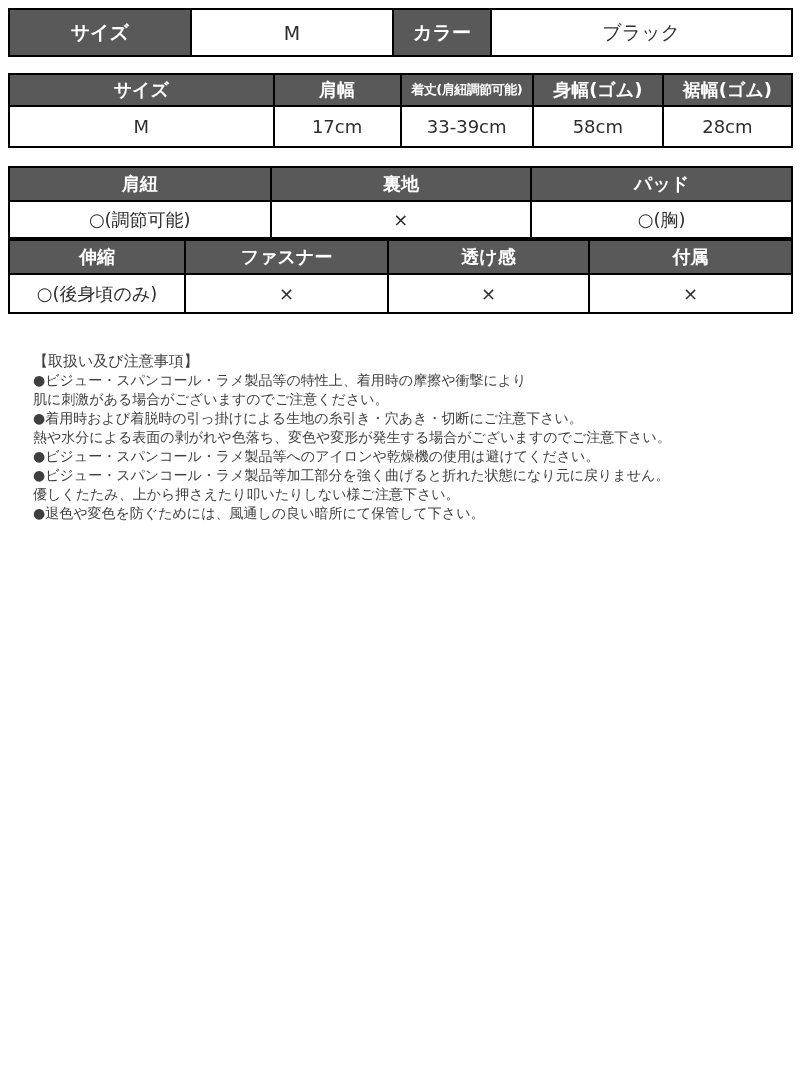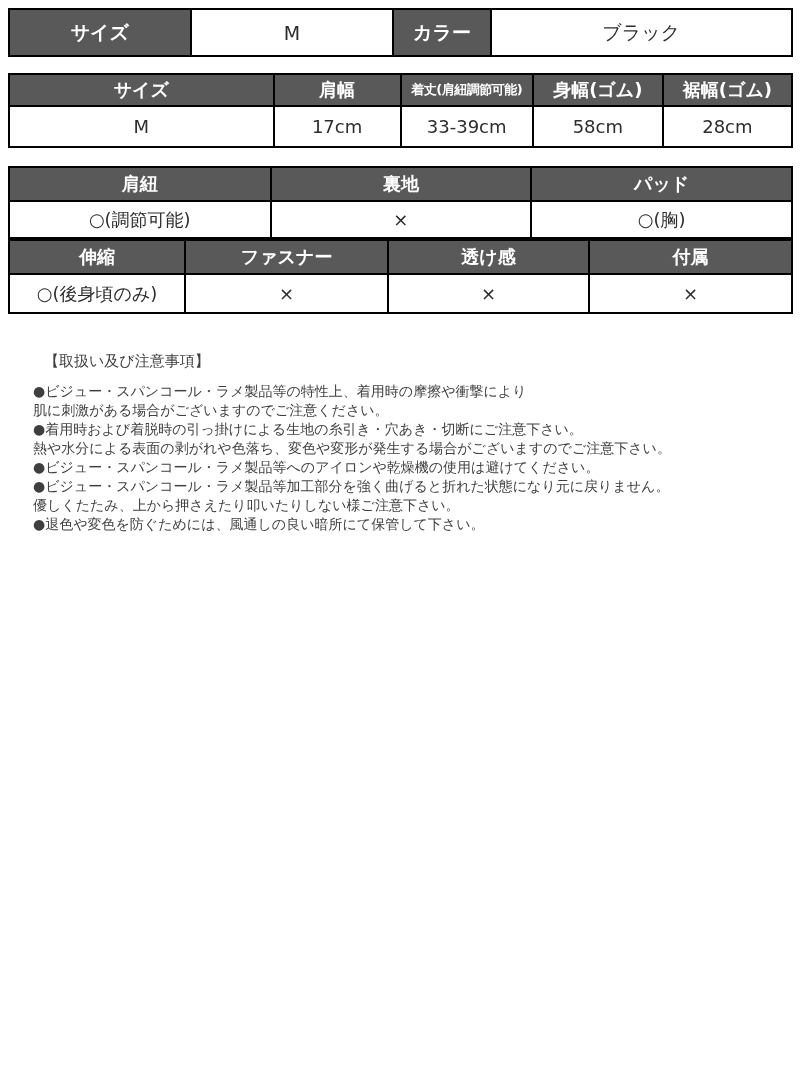--- a/index.html
+++ b/index.html
@@ -65,21 +65,21 @@
   #t-feat-b tr.hdr { height: 34px; }
   #t-feat-b tr.val { height: 39px; }
   
   .notes {
     margin: 38px 20px 0 33px;
     color: #3f3f3f;
   }
   .notes .title {
     font-size: 15px;
     line-height: 19px;
-    margin: 11px;
+    margin: 0;
   }
   .notes p.line {
     font-size: 14px;
     line-height: 19px;
     margin: 0;
     white-space: nowrap;
   }
 </style>
 </head>
 <body>

